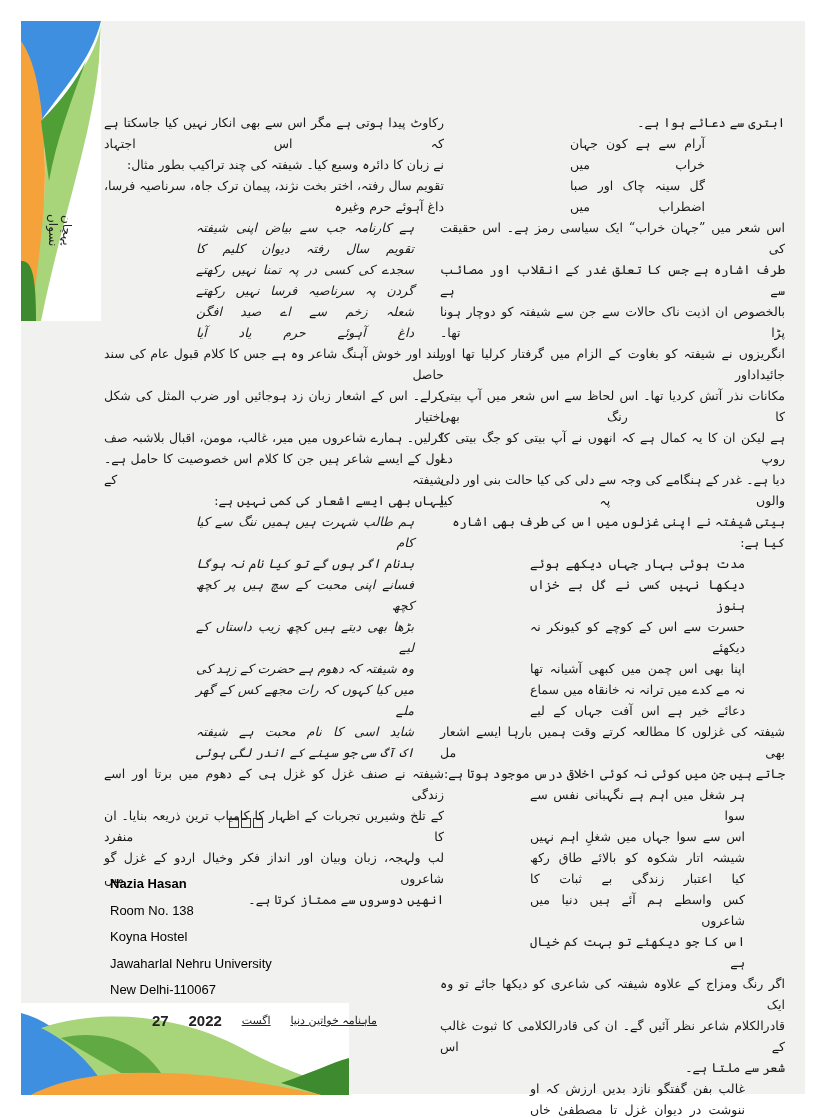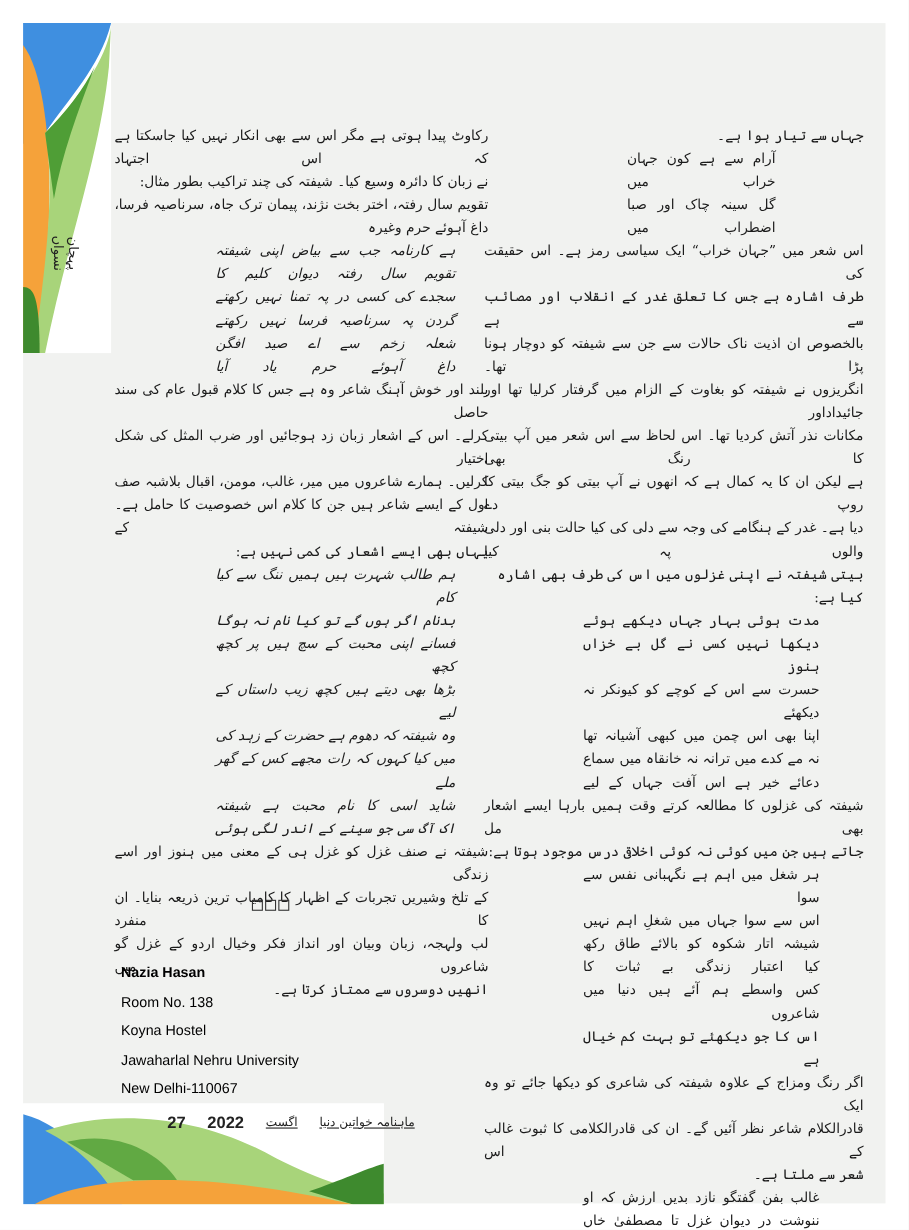--- a/index.html
+++ b/index.html
@@ -36,21 +36,21 @@
     <path d="M0 0 L80 0 C70 40 40 70 20 100 L0 110 Z" fill="#3f8fe0"></path>
     <path d="M0 20 C30 60 30 200 10 300 L0 300 Z" fill="#f5a23a"></path>
     <path d="M20 100 C60 60 80 20 80 0 L78 40 C70 120 40 200 20 300 L10 300 C20 220 30 150 20 100 Z" fill="#a8d47a"></path>
     <path d="M20 100 C40 80 55 60 65 40 C50 80 35 120 28 160 Z" fill="#4f9e36"></path>
     <path d="M0 240 C10 240 15 250 15 300 L0 300 Z" fill="#3e8a2e"></path>
   </svg>
 </div>
 <div class="vertical-title">پہچان نسواں</div>
 
 <div class="col col-right" id="col-right">
-    <p class="last-line">جہاں سے تیار ہوا ہے۔</p>
+    <p class="last-line">ابتری سے دعائے ہوا ہے۔</p>
     <p class="verse narrow">آرام سے ہے کون جہان خراب میں</p>
     <p class="verse narrow">گل سینہ چاک اور صبا اضطراب میں</p>
     <p class="para-line">اس شعر میں ”جہان خراب“ ایک سیاسی رمز ہے۔ اس حقیقت کی</p>
     <p class="para-line">طرف اشارہ ہے جس کا تعلق غدر کے انقلاب اور مصائب سے ہے</p>
     <p class="para-line">بالخصوص ان اذیت ناک حالات سے جن سے شیفتہ کو دوچار ہونا پڑا تھا۔</p>
     <p class="para-line">انگریزوں نے شیفتہ کو بغاوت کے الزام میں گرفتار کرلیا تھا اور جائیداداور</p>
     <p class="para-line">مکانات نذر آتش کردیا تھا۔ اس لحاظ سے اس شعر میں آپ بیتی کا رنگ بھی</p>
     <p class="para-line">ہے لیکن ان کا یہ کمال ہے کہ انھوں نے آپ بیتی کو جگ بیتی کا روپ دے</p>
     <p class="para-line">دیا ہے۔ غدر کے ہنگامے کی وجہ سے دلی کی کیا حالت بنی اور دلی والوں پہ کیا</p>
     <p class="last-line">بیتی شیفتہ نے اپنی غزلوں میں اس کی طرف بھی اشارہ کیا ہے:</p>
@@ -92,21 +92,21 @@
     <p class="para-line">اول کے ایسے شاعر ہیں جن کا کلام اس خصوصیت کا حامل ہے۔ شیفتہ کے</p>
     <p class="last-line">یہاں بھی ایسے اشعار کی کمی نہیں ہے:</p>
     <p class="verse">ہم طالب شہرت ہیں ہمیں ننگ سے کیا کام</p>
     <p class="verse">بدنام اگر ہوں گے تو کیا نام نہ ہوگا</p>
     <p class="verse">فسانے اپنی محبت کے سچ ہیں پر کچھ کچھ</p>
     <p class="verse">بڑھا بھی دیتے ہیں کچھ زیب داستاں کے لیے</p>
     <p class="verse">وہ شیفتہ کہ دھوم ہے حضرت کے زہد کی</p>
     <p class="verse">میں کیا کہوں کہ رات مجھے کس کے گھر ملے</p>
     <p class="verse">شاید اسی کا نام محبت ہے شیفتہ</p>
     <p class="verse">اک آگ سی جو سینے کے اندر لگی ہوئی</p>
-    <p class="para-line">شیفتہ نے صنف غزل کو غزل ہی کے معنی میں ہنوز اور اسے زندگی</p>
+    <p class="para-line">شیفتہ نے صنف غزل کو غزل ہی کے دھوم میں برتا اور اسے زندگی</p>
     <p class="para-line">کے تلخ وشیریں تجربات کے اظہار کا کامیاب ترین ذریعہ بنایا۔ ان کا منفرد</p>
     <p class="para-line">لب ولہجہ، زبان وبیان اور انداز فکر وخیال اردو کے غزل گو شاعروں میں</p>
     <p class="last-line">انھیں دوسروں سے ممتاز کرتا ہے۔</p>
   </div>
 
 <div class="sep">
   <span></span>
   <span></span>
   <span></span>
 </div>

